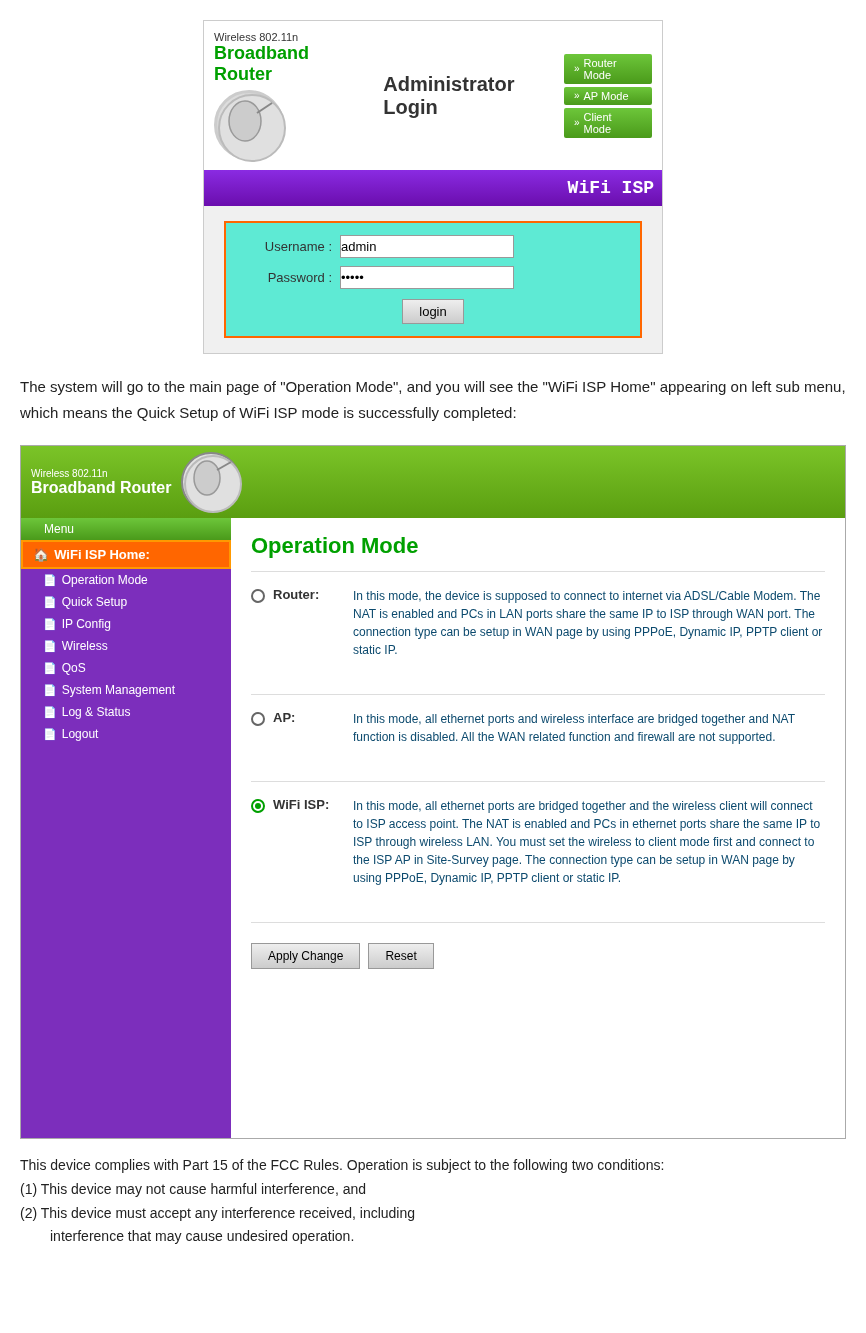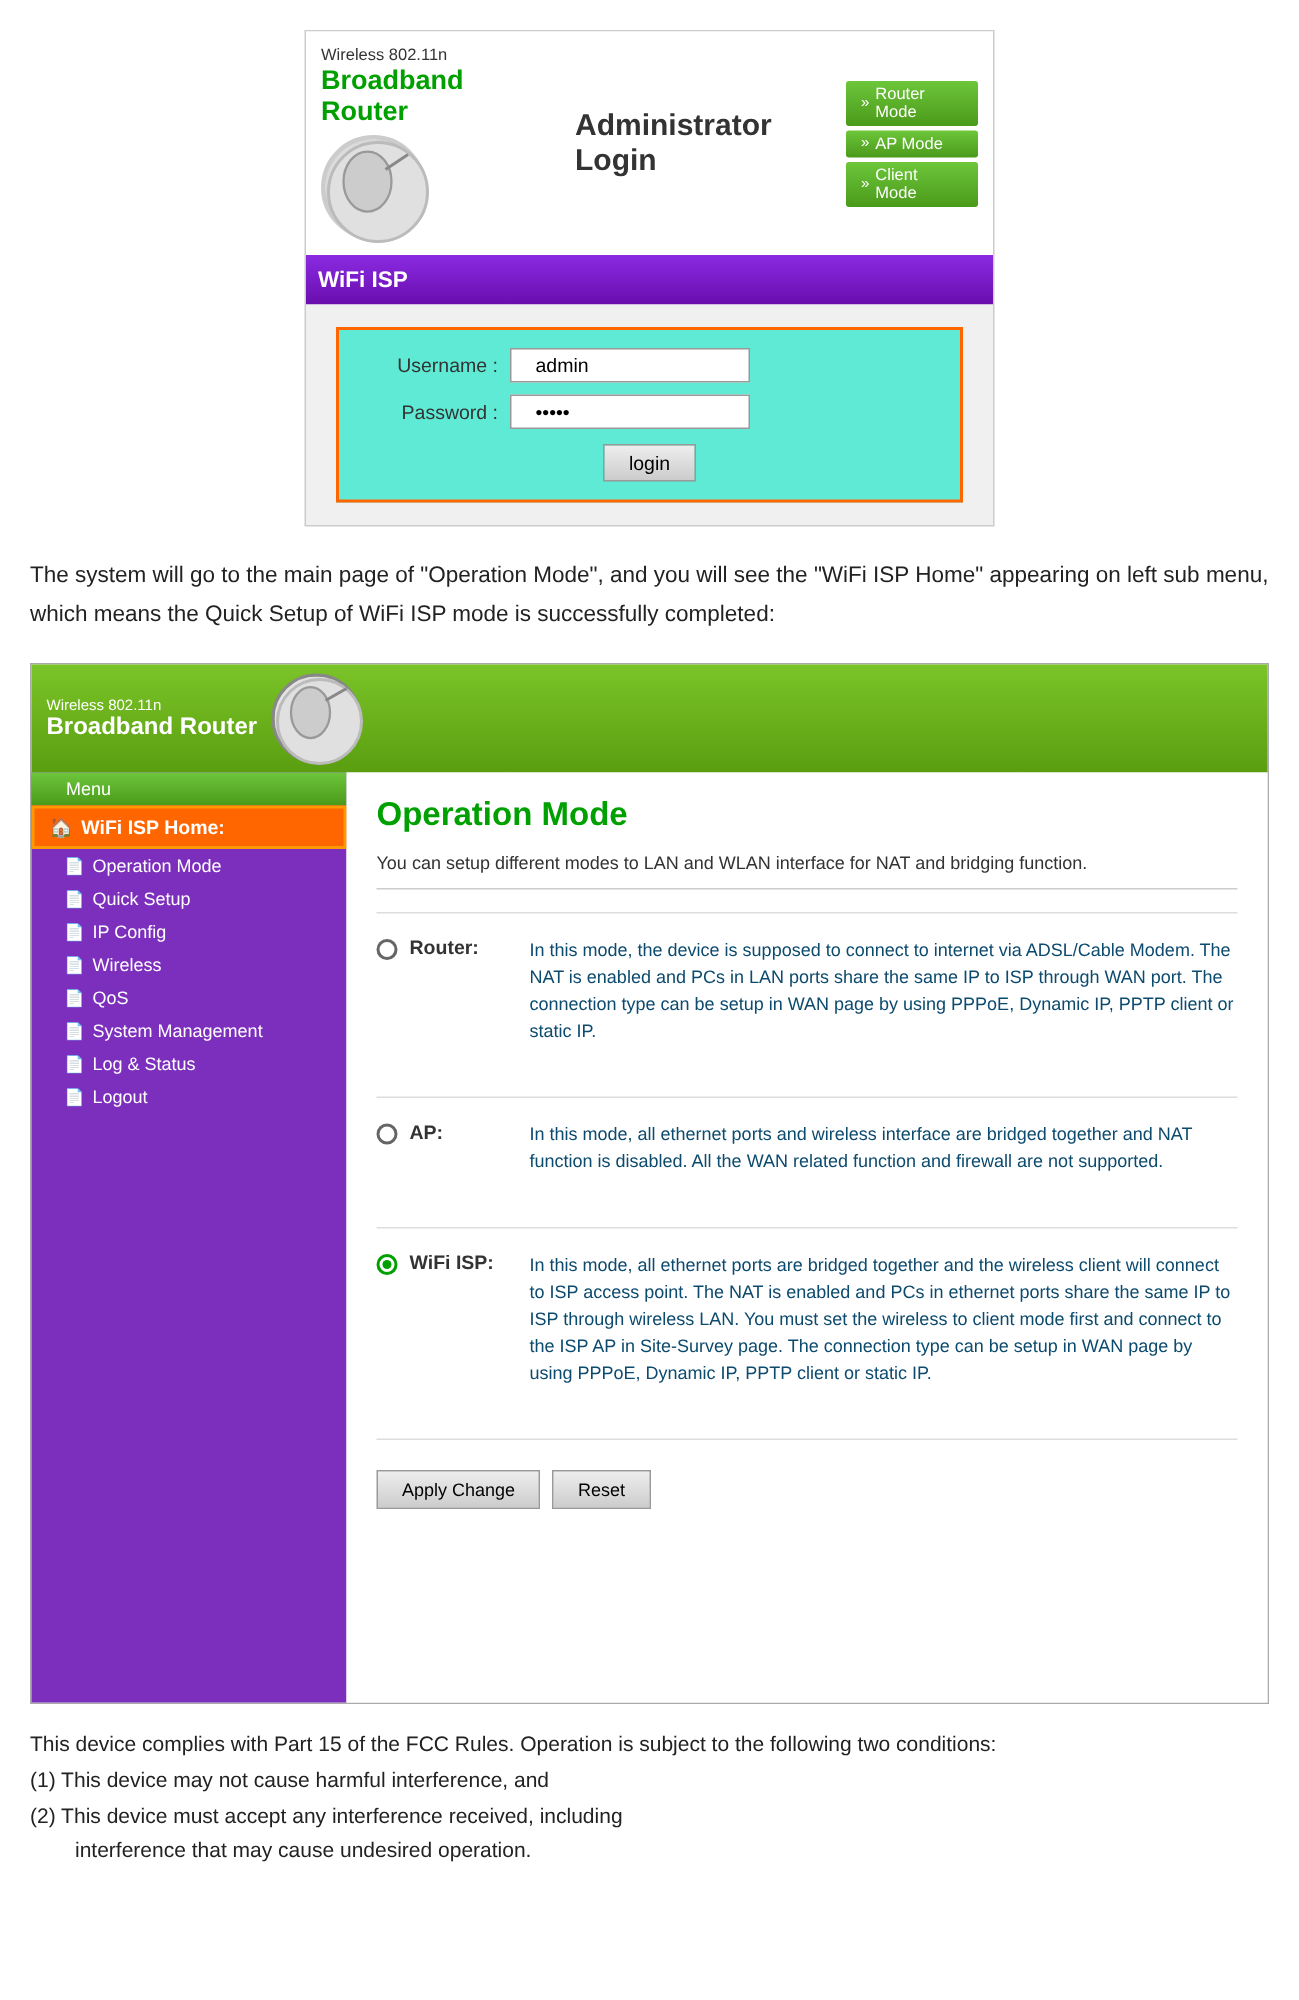--- a/index.html
+++ b/index.html
@@ -14,24 +14,25 @@
 
     
     .login-container {
       width: 460px;
       margin: 10px auto 20px auto;
       border: 1px solid #ccc;
     }
     .login-header {
       background: linear-gradient(to bottom, #8a2be2, #6a0dad);
       color: #fff;
-      text-align: left;
+      text-align: right;
       padding: 8px;
-      font-size: 15px;
-      font-weight: bold;
+      font-size: 18px;
+      font-weight: bold;
+      font-family: Liberation Mono, monospace;
     }
     .router-header {
       display: flex;
       background: #fff;
       padding: 10px;
       align-items: center;
     }
     .router-logo-area {
       display: flex;
       flex-direction: column;
@@ -97,23 +98,23 @@
     }
     .form-label {
       width: 90px;
       text-align: right;
       font-size: 13px;
       color: #333;
       margin-right: 8px;
     }
     .form-input {
       border: 1px solid #999;
-      padding: 3px 16px;
+      padding: 3px 0;
       font-size: 13px;
-      width: 160px;
+      width: 174px;
     }
     .login-btn-row {
       text-align: center;
       margin-top: 10px;
     }
     .login-btn {
       background: linear-gradient(to bottom, #eee, #ccc);
       border: 1px solid #999;
       padding: 4px 16px;
       font-size: 13px;
@@ -405,21 +406,20 @@
         <span>Log &amp; Status</span>
       </div>
       <div class="sidebar-item">
         <span class="sidebar-icon">📄</span>
         <span>Logout</span>
       </div>
     </div>
 
     <div class="main-content">
       <div class="page-title">Operation Mode</div>
-      <div class="description-line">You can setup different modes to LAN and WLAN interface for NAT and bridging function.</div>
 
       <hr class="option-divider">
 
       <div class="option-row">
         <div class="option-radio"></div>
         <span class="option-label">Router:</span>
         <span class="option-desc">In this mode, the device is supposed to connect to internet via ADSL/Cable Modem. The NAT is enabled and PCs in LAN ports share the same IP to ISP through WAN port. The connection type can be setup in WAN page by using PPPoE, Dynamic IP, PPTP client or static IP.</span>
       </div>
 
       <hr class="option-divider">

